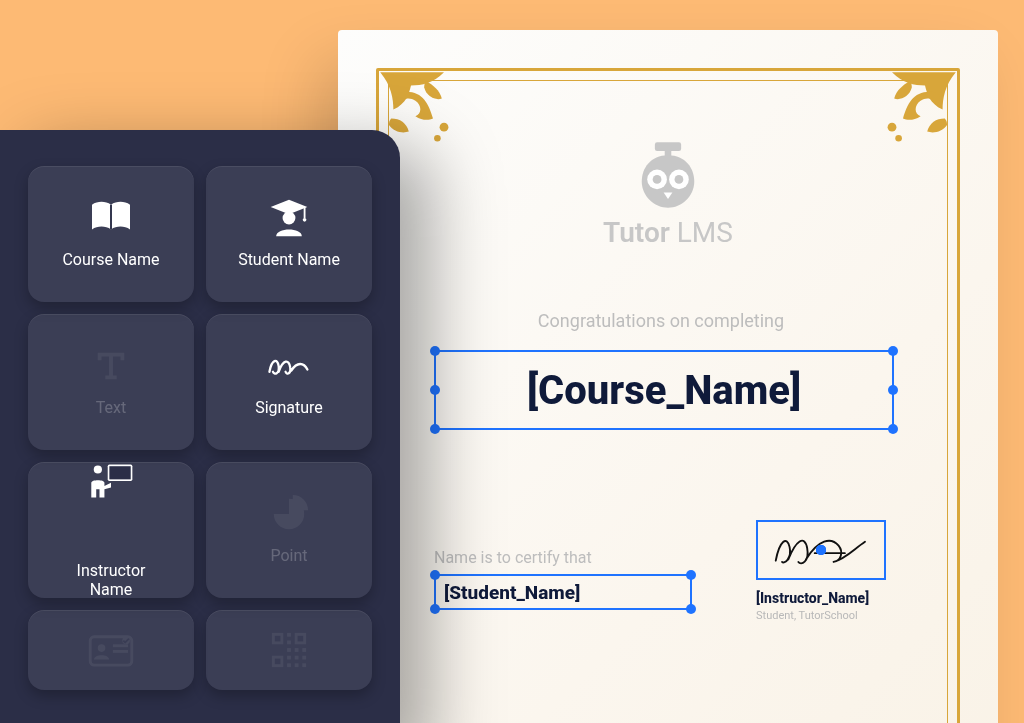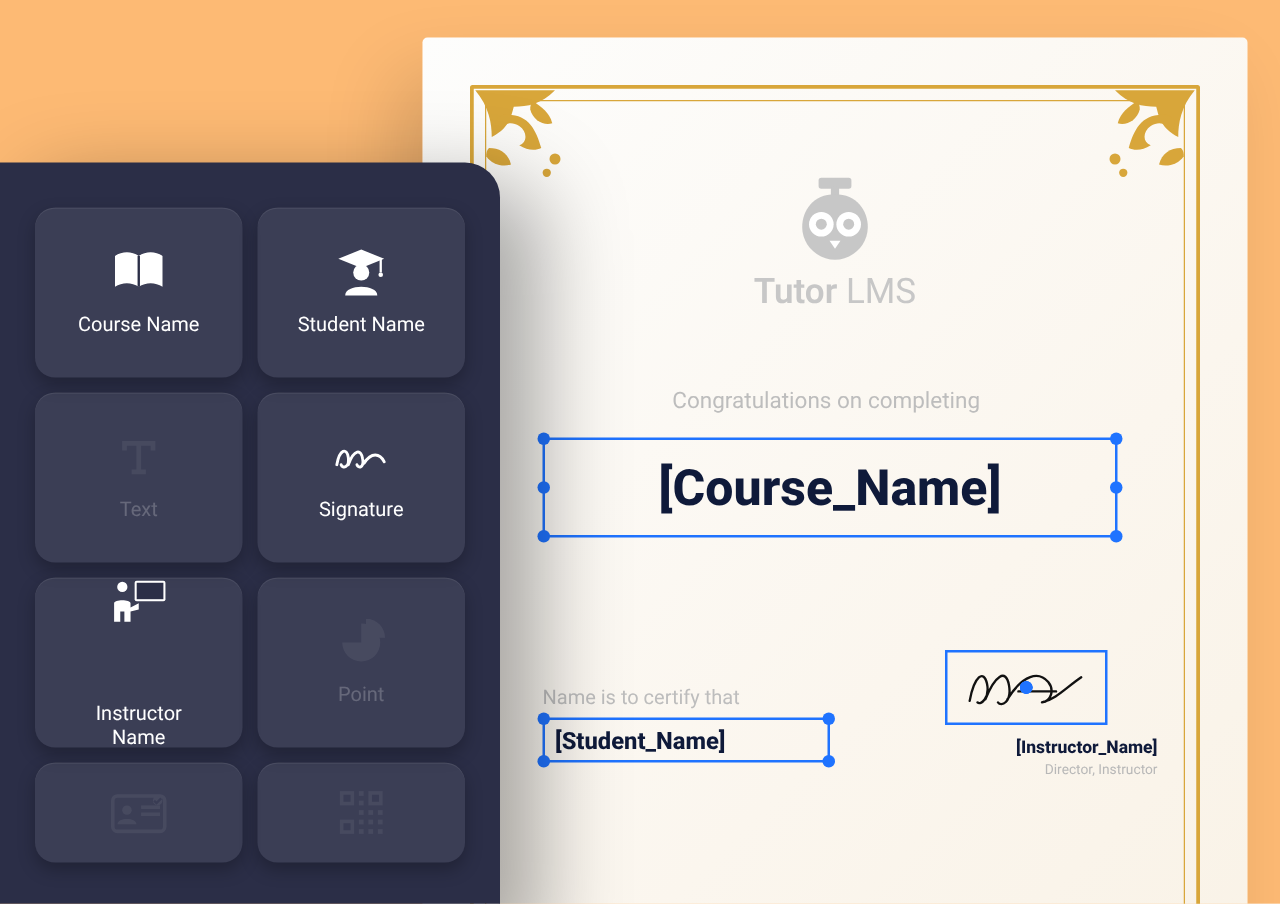--- a/index.html
+++ b/index.html
@@ -88,31 +88,31 @@
   }
   .course-box .placeholder-text { font-size: 40px; }
 
   .certify-label {
     position: absolute;
     left: 96px; top: 518px;
     color: #bdbdbd; font-size: 16px;
   }
 
   .student-box {
-    left: 96px; top: 544px; width: 230px; height: 36px;
+    left: 96px; top: 544px; width: 258px; height: 36px;
     display: flex; align-items: center; justify-content: flex-start;
     padding: 0 8px;
   }
   .student-box .placeholder-text { font-size: 19px; font-weight: 800; }
 
   .signature-area {
     position: absolute;
     left: 418px; top: 490px;
     width: 170px;
-    text-align: right;
+    text-align: left;
   }
   .sig-box {
     position: relative;
     width: 130px; height: 60px;
     border: 2px solid #1f73ff;
     display: flex; align-items: center; justify-content: center;
     margin-bottom: 10px;
   }
   .sig-box .handle {
     position: absolute; width: 10px; height: 10px; background: #1f73ff; border-radius: 50%;
@@ -240,21 +240,21 @@
       <div class="sig-box">
         <svg class="sig-svg" viewBox="0 0 160 70">
           <path d="M8 52 C14 20 26 12 30 30 C34 48 22 58 18 54 M28 50 C40 20 54 10 58 32 C62 54 48 60 44 54 M56 50 C76 18 96 14 108 28 C116 38 112 52 100 54 C118 50 132 34 150 22 M70 40 L118 40" stroke="#111" stroke-width="3" fill="none" stroke-linecap="round" stroke-linejoin="round"></path>
         </svg>
         <span class="handle h-tl"></span>
         <span class="handle h-tr"></span>
         <span class="handle h-bl"></span>
         <span class="handle h-br"></span>
       </div>
       <div class="instructor-ph">[Instructor_Name]</div>
-      <div class="director-line">Director, Instructor</div>
+      <div class="director-line">Student, TutorSchool</div>
     </div>
 
   </div>
 
   <div class="panel">
     <div class="grid">
 
       <div class="tile">
         <span class="icon">
           <svg viewBox="0 0 48 40" width="46" height="38">

